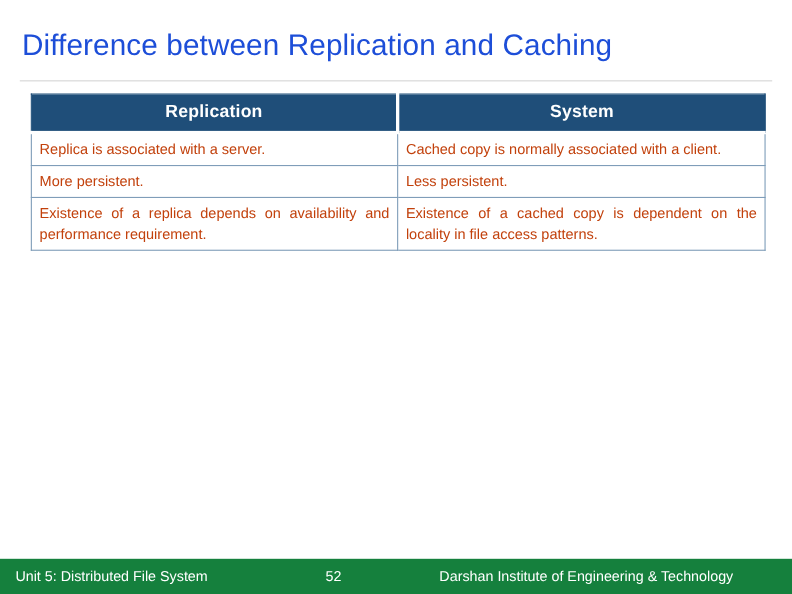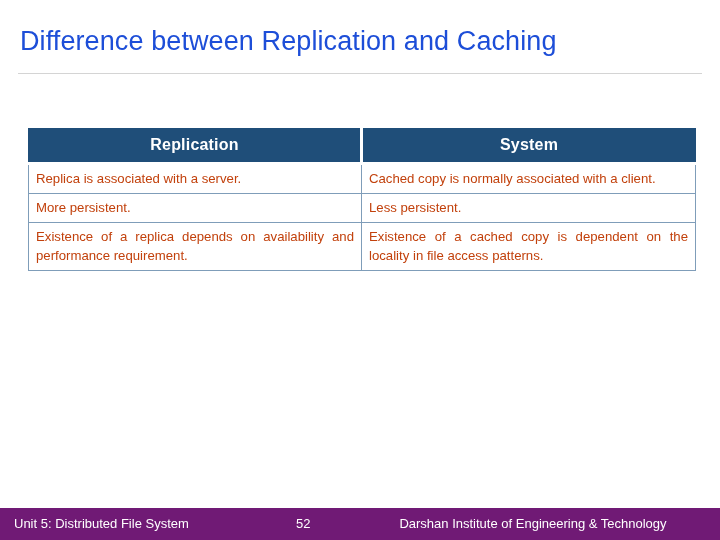--- a/index.html
+++ b/index.html
@@ -44,21 +44,20 @@
     position: absolute;
     left: 28px;
     top: 85px;
     width: 667px;
   }
 
   table.cmp {
     border-collapse: collapse;
     table-layout: fixed;
     width: 667px;
-    margin-top: 43px;
   }
 
   table.cmp col.c1 { width: 333px; }
   table.cmp col.c2 { width: 334px; }
 
   table.cmp thead th {
     background: #1F4E79;
     color: #ffffff;
     font-size: 16px;
     font-weight: bold;
@@ -83,21 +82,21 @@
   td.justify { text-align: justify; text-align-last: left; }
   td.plain   { text-align: left; }
 
   
   .footer-bar {
     position: absolute;
     left: 0;
     top: 508px;
     width: 720px;
     height: 32px;
-    background: #701a75;
+    background: #15803d;
   }
   .footer-left {
     position: absolute;
     left: 14px;
     top: 7px;
     font-size: 13px;
     line-height: 18px;
     color: #ffffff;
     white-space: nowrap;
   }

